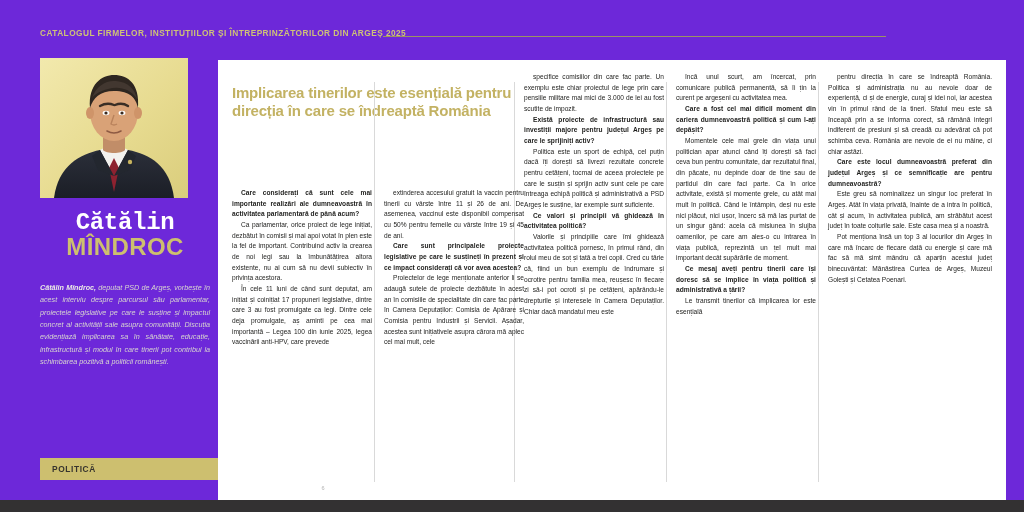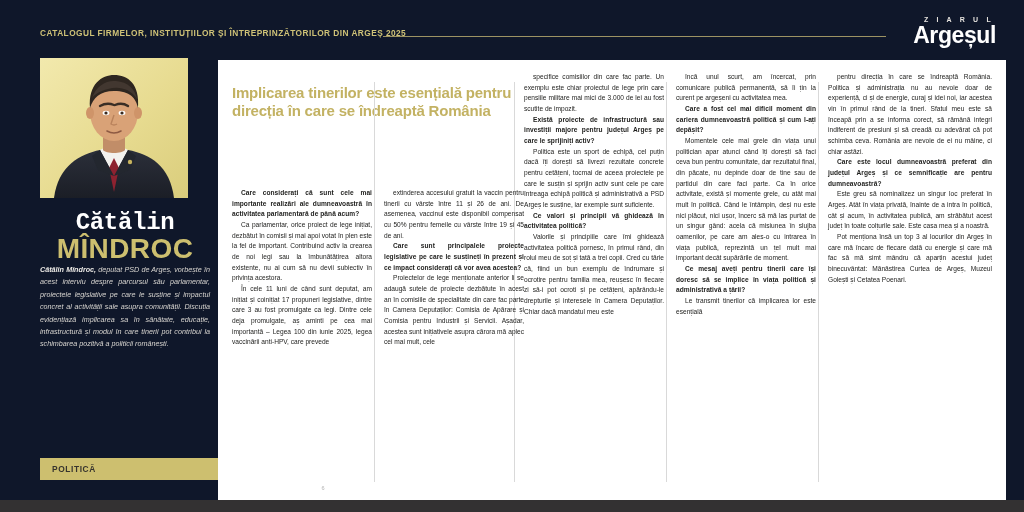--- a/index.html
+++ b/index.html
@@ -7,21 +7,21 @@
   html, body {
     width: 1024px; height: 512px;
     overflow: hidden;
     background: #333132;
     font-family: "Liberation Sans", sans-serif;
   }
 
   .page {
     position: relative;
     width: 1024px; height: 512px;
-    background: #0f172a;
+    background: #6d28d9;
     overflow: hidden;
   }
 
   
   .header {
     position: absolute;
     left: 0; top: 0;
     width: 1024px; height: 62px;
   }
   .header-kicker {
@@ -82,27 +82,27 @@
   }
   .person-first {
     color: #ffffff;
     font-size: 24px;
     font-weight: bold;
     letter-spacing: -0.3px;
     font-family: Liberation Mono, monospace;
   }
   .person-last {
     color: #cdbf6f;
-    font-size: 28px;
+    font-size: 24px;
     font-weight: bold;
     letter-spacing: 0.4px;
   }
 
   .bio {
-    margin-top: 0;
+    margin-top: 22px;
     width: 170px;
     color: #d8d5d0;
     font-size: 7.2px;
     font-style: italic;
     line-height: 1.72;
     text-align: justify;
   }
   .bio b { font-weight: bold; font-style: italic; color: #eceae6; }
 
   .cat-badge {
@@ -195,24 +195,20 @@
   }
 </style>
 </head>
 <body>
 
 <div class="page">
 
   <div class="header">
     <div class="header-kicker">CATALOGUL FIRMELOR, INSTITUȚIILOR ȘI ÎNTREPRINZĂTORILOR DIN ARGEȘ 2025</div>
     <div class="header-rule"></div>
-    <div class="logo">
-      <div class="logo-top">Z I A R U L</div>
-      <div class="logo-main">Argeșul</div>
-    </div>
   </div>
 
   <div class="left-col">
 
     <div class="portrait">
       <svg viewBox="0 0 148 140" xmlns="http://www.w3.org/2000/svg">
         <defs>
           <linearGradient id="bgg" x1="0" y1="0" x2="1" y2="1">
             <stop offset="0%" stop-color="#f2e9ad"></stop>
             <stop offset="55%" stop-color="#e7db90"></stop>

